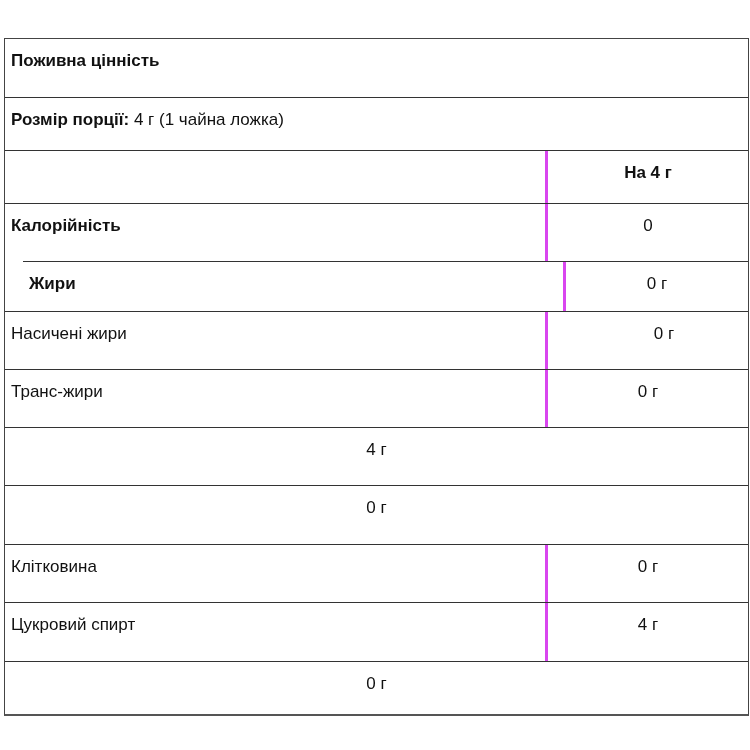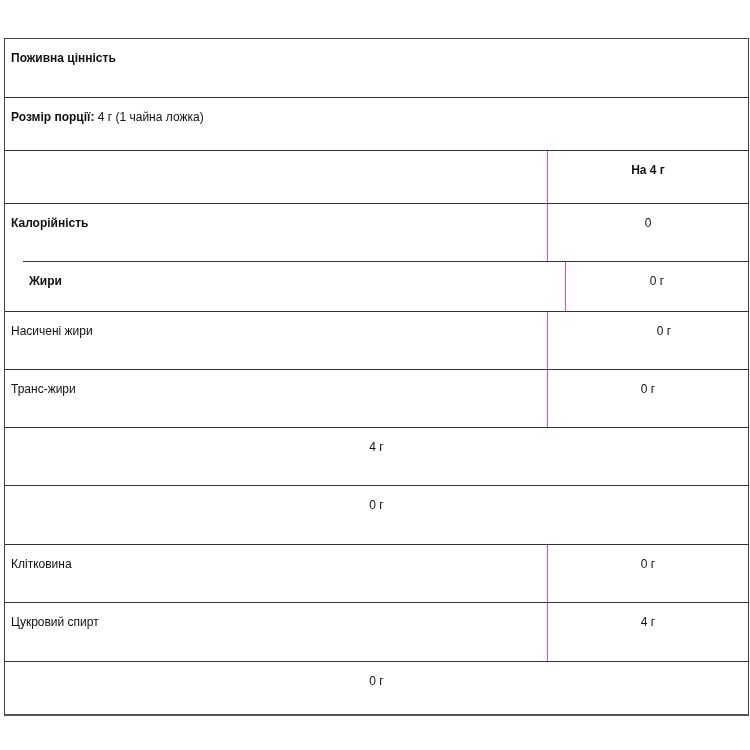--- a/index.html
+++ b/index.html
@@ -2,23 +2,23 @@
 <html><head>
 <meta charset="utf-8">
 <style>
   html, body { margin:0; padding:0; background:#ffffff; }
   body { width:750px; height:750px; position:relative; overflow:hidden;
          font-family:"Liberation Sans", "DejaVu Sans", sans-serif; color:#111; }
   .tbl { position:absolute; left:4px; top:38px; width:745px;
          border:1px solid #444; box-sizing:border-box; border-bottom:2px solid #555; }
   .row { display:flex; border-top:1px solid #333; box-sizing:border-box; }
   .row:first-child { border-top:none; }
-  .cell { box-sizing:border-box; padding:12px 6px 0 6px; font-size:12px; }
+  .cell { box-sizing:border-box; padding:12px 6px 0 6px; font-size:17px; }
   .full { width:100%; }
-  .label { width:543px; border-right:1px solid #d946ef; }
+  .label { width:543px; border-right:3px solid #d946ef; }
   .val { flex:1; text-align:center; }
   .bold { font-weight:bold; }
 </style>
 </head>
 <body>
 
 <div class="tbl">
   <div class="row" style="height:58px">
     <div class="cell full bold">Поживна цінність</div>
   </div>

